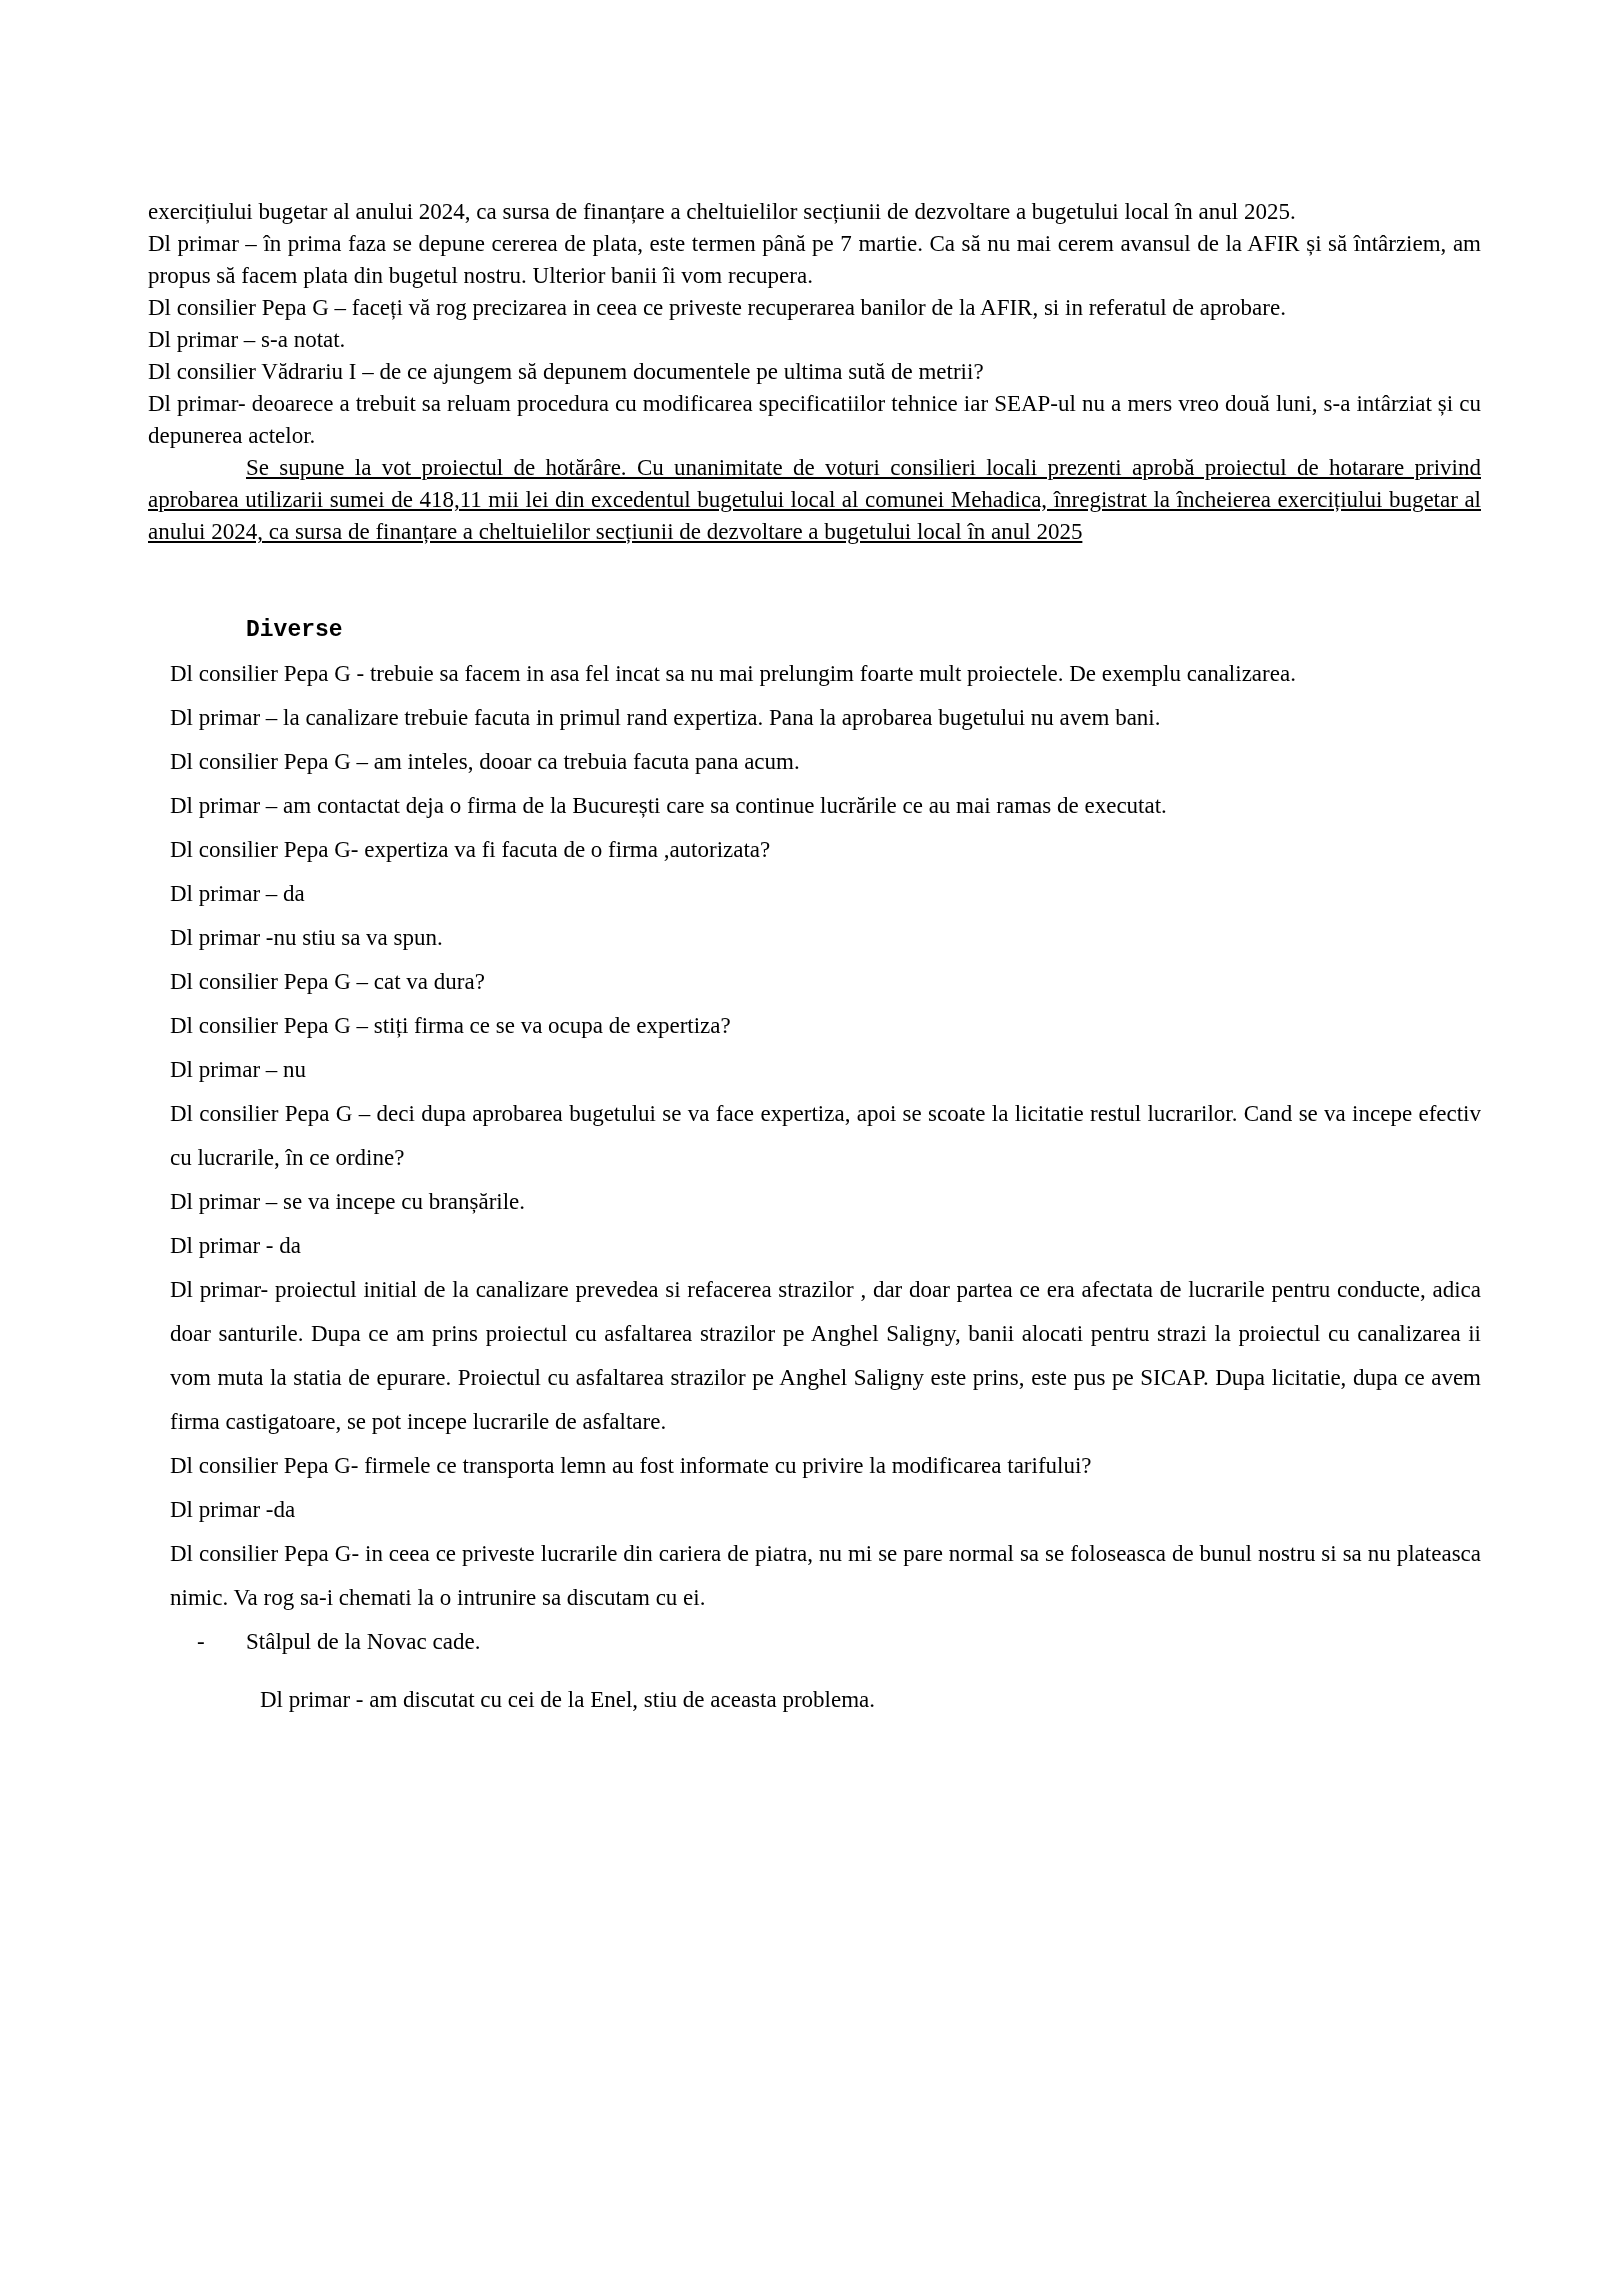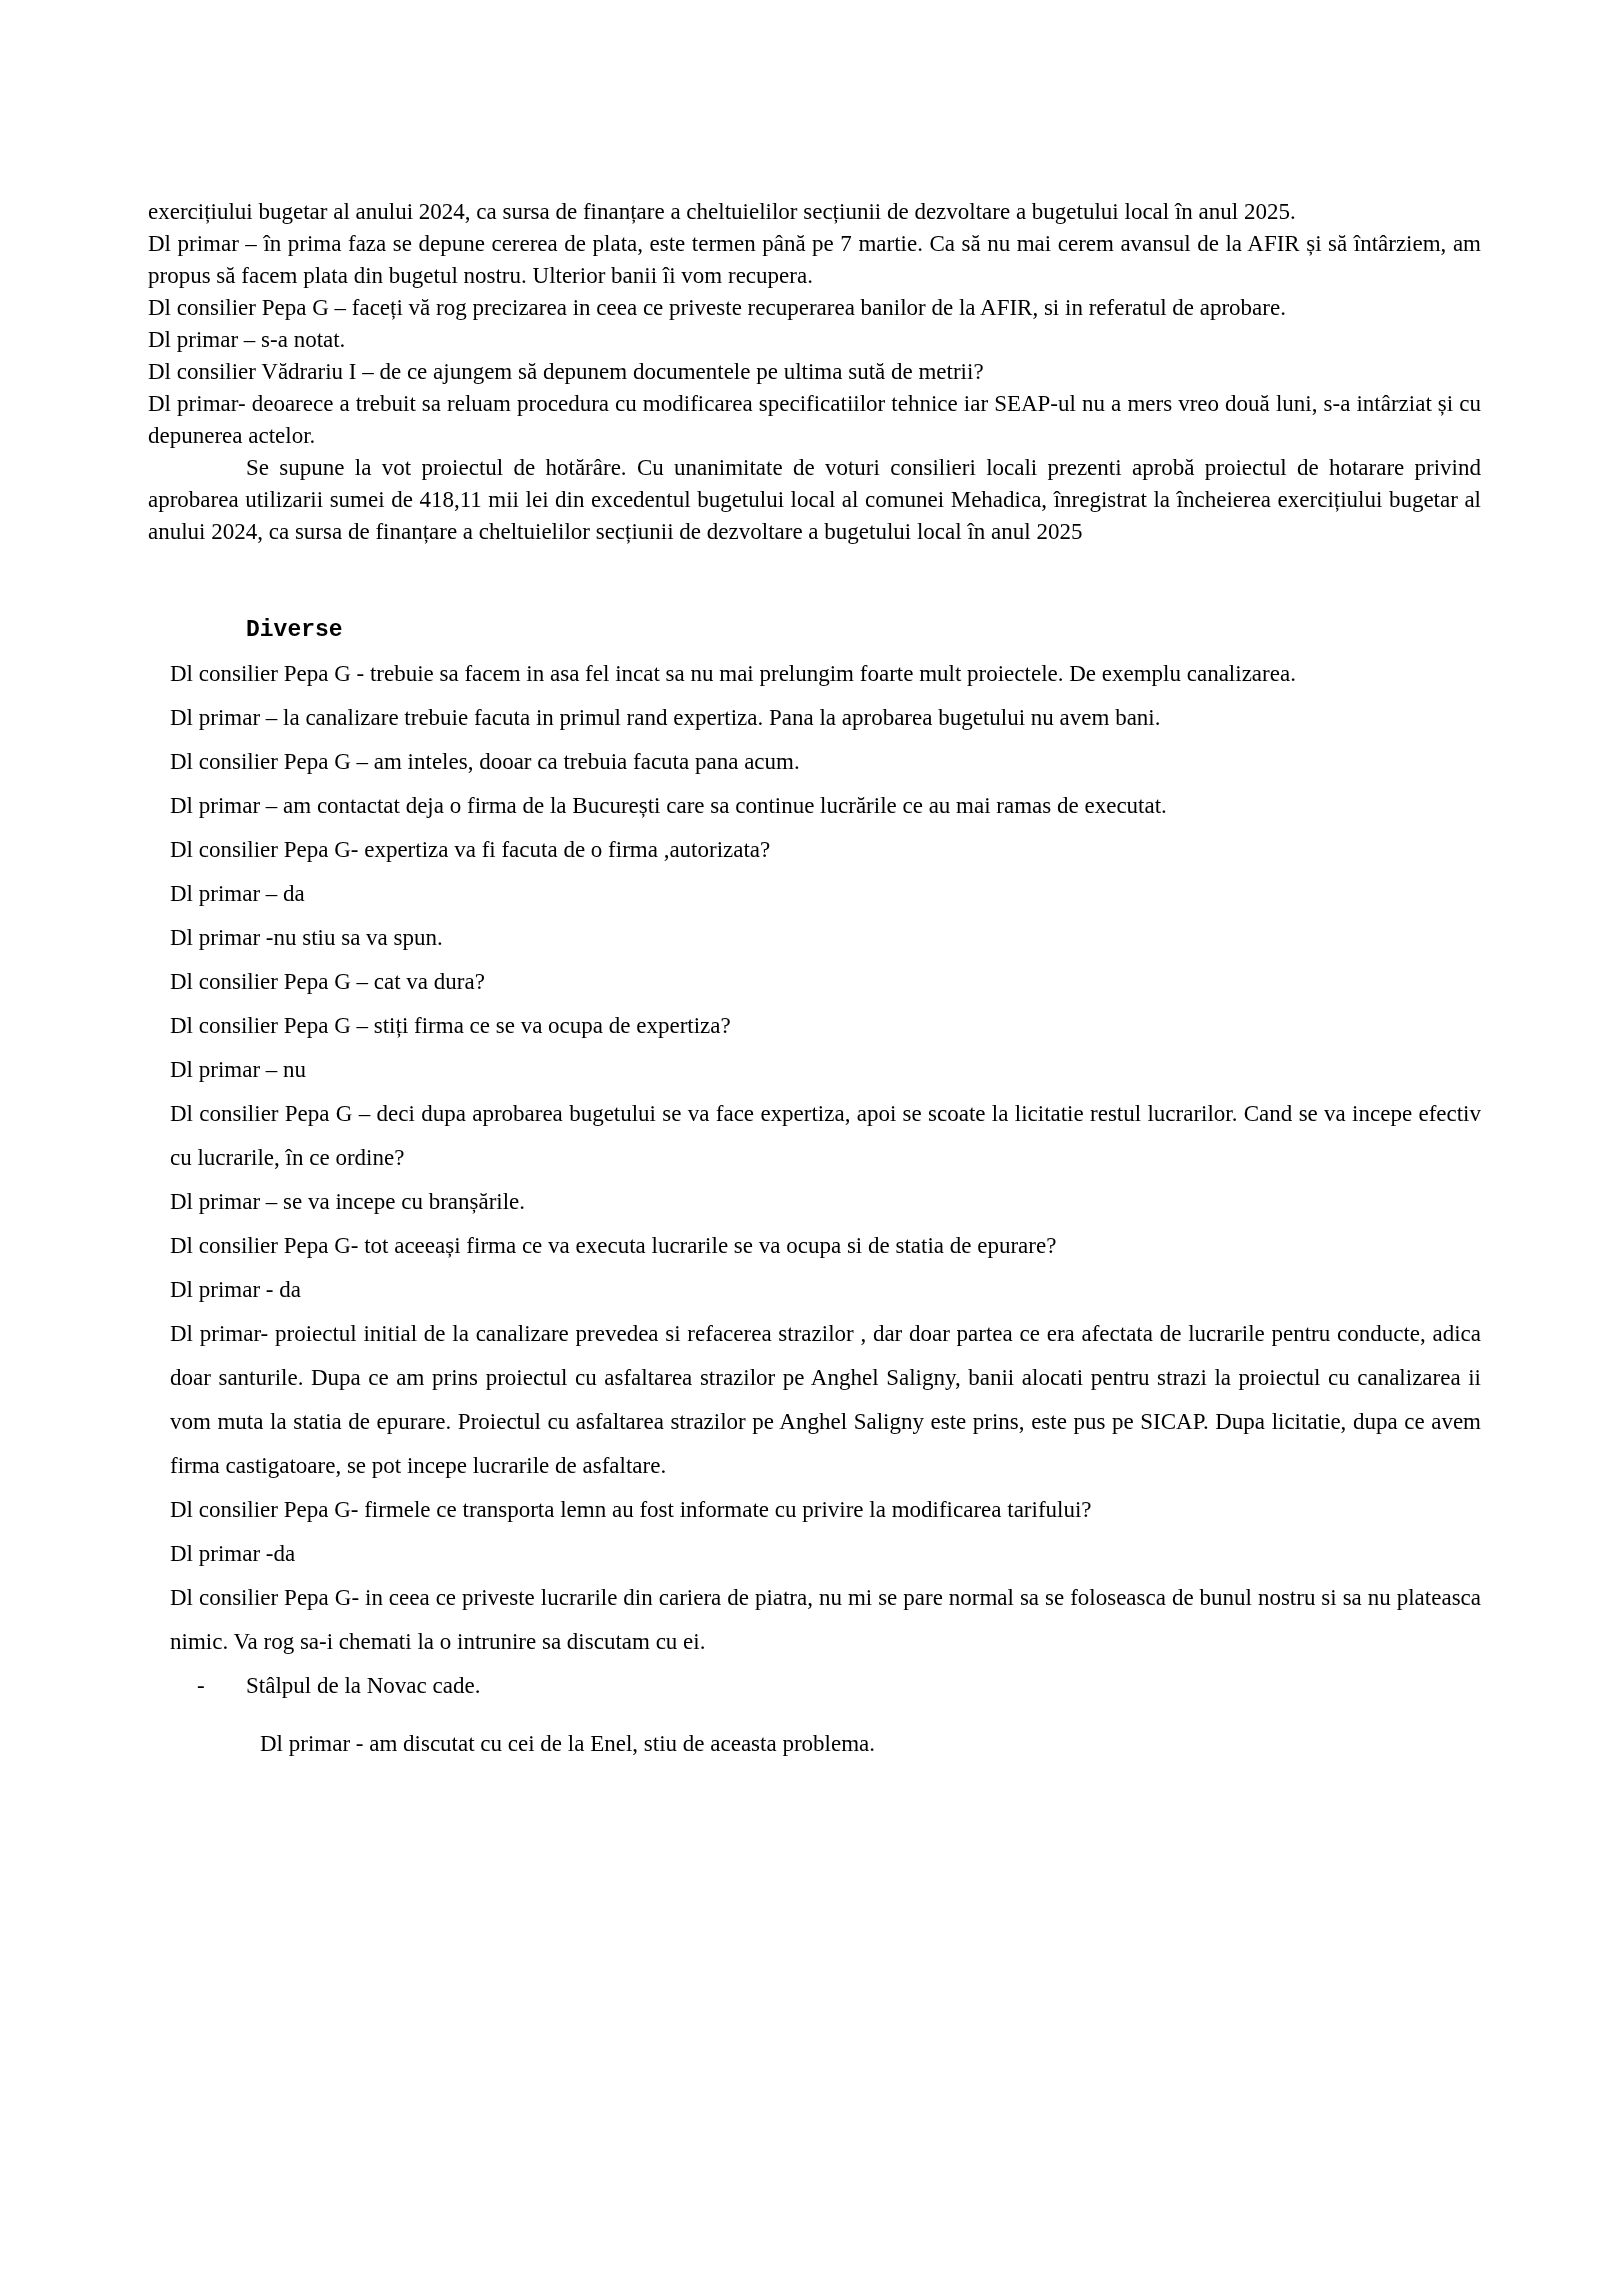--- a/index.html
+++ b/index.html
@@ -8,21 +8,21 @@
     position: absolute;
     left: 148px;
     top: 196px;
     width: 1333px;
     font-family: "Liberation Serif", "DejaVu Serif", serif;
     font-size: 23px;
     color: #000;
   }
   .p { margin: 0; text-align: justify; }
   .sec1 .p { line-height: 32px; }
-  .indent { text-indent: 98px; }
+  .indent { text-indent: 98px; text-decoration: underline; }
   .blank { height: 61px; }
   .heading { font-weight: bold; margin: 0 0 0 98px; line-height: 43px; font-family: Liberation Mono, monospace; }
   .sec2 .p { line-height: 44px; margin-left: 22px; }
   .bullet-item { position: relative; padding-left: 98px; line-height: 44px; margin: 0; }
   .bullet-mark { position: absolute; left: 49px; top: 0; }
   .sub-line { padding-left: 98px; margin: 14px; line-height: 44px; }
 </style>
 </head>
 <body>
 
@@ -46,21 +46,20 @@
     <p class="p">Dl consilier Pepa G – am inteles, dooar ca trebuia facuta pana acum.</p>
     <p class="p">Dl primar – am contactat deja o firma de la București care sa continue lucrările ce au mai ramas de executat.</p>
     <p class="p">Dl consilier Pepa G- expertiza va fi facuta de o firma ,autorizata?</p>
     <p class="p">Dl primar – da</p>
     <p class="p">Dl primar -nu stiu sa va spun.</p>
     <p class="p">Dl consilier Pepa G – cat va dura?</p>
     <p class="p">Dl consilier Pepa G – stiți firma ce se va ocupa de expertiza?</p>
     <p class="p">Dl primar – nu</p>
     <p class="p">Dl consilier Pepa G – deci dupa aprobarea bugetului se va face expertiza, apoi se scoate la licitatie restul lucrarilor. Cand se va incepe efectiv cu lucrarile, în ce ordine?</p>
     <p class="p">Dl primar – se va incepe cu branșările.</p>
-    <p class="p">Dl consilier Pepa G- tot aceeași firma ce va executa lucrarile se va ocupa si de statia de epurare?</p>
     <p class="p">Dl primar - da</p>
     <p class="p">Dl primar- proiectul initial de la canalizare prevedea si refacerea strazilor , dar doar partea ce era afectata de lucrarile pentru conducte, adica doar santurile. Dupa ce am prins proiectul cu asfaltarea strazilor pe Anghel Saligny, banii alocati pentru strazi la proiectul cu canalizarea ii vom muta la statia de epurare. Proiectul cu asfaltarea strazilor pe Anghel Saligny este prins, este pus pe SICAP. Dupa licitatie, dupa ce avem firma castigatoare, se pot incepe lucrarile de asfaltare.</p>
     <p class="p">Dl consilier Pepa G- firmele ce transporta lemn au fost informate cu privire la modificarea tarifului?</p>
     <p class="p">Dl primar -da</p>
     <p class="p">Dl consilier Pepa G- in ceea ce priveste lucrarile din cariera de piatra, nu mi se pare normal sa se foloseasca de bunul nostru si sa nu plateasca nimic. Va rog sa-i chemati la o intrunire sa discutam cu ei.</p>
 
     <p class="bullet-item">
       <span class="bullet-mark">-</span>
       <span>Stâlpul de la Novac cade.</span>
     </p>

